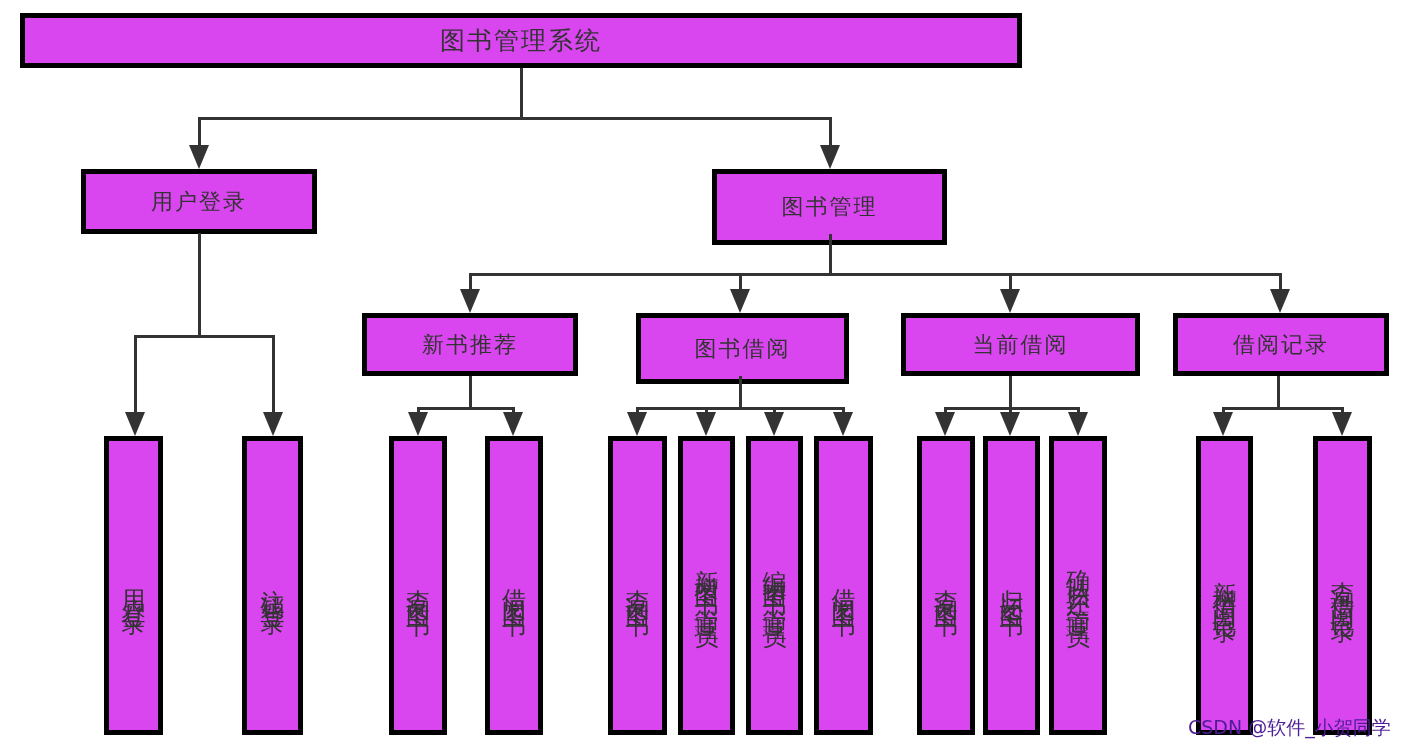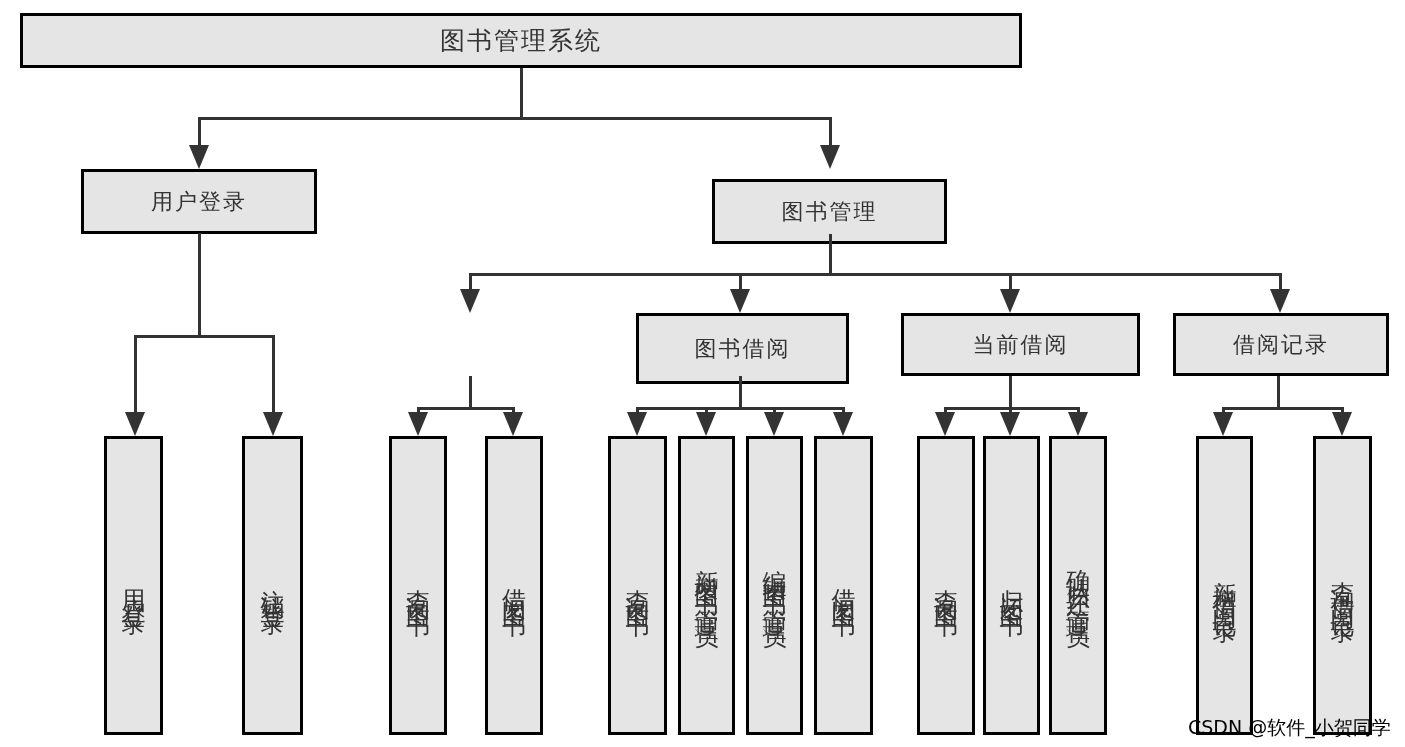--- a/index.html
+++ b/index.html
@@ -9,22 +9,22 @@
     width: 1405px;
     height: 747px;
     background: #ffffff;
     overflow: hidden;
     font-family: "DejaVu Sans", "Liberation Sans", sans-serif;
     color: #333333;
   }
   
   .box {
     position: absolute;
-    border: 3px solid #000000;
-    background: #e5e5e5;
+    border: 5px solid #000000;
+    background: #d946ef;
     display: flex;
     align-items: center;
     justify-content: center;
   }
   .hbox { font-size: 22px; letter-spacing: 2px; }
   .titlebox { font-size: 25px; letter-spacing: 2px; }
   .vbox span {
     writing-mode: vertical-rl;
     text-orientation: mixed;
     font-size: 24px;
@@ -40,21 +40,21 @@
     width: 0; height: 0;
     border-left: 10px solid transparent;
     border-right: 10px solid transparent;
     border-top: 24px solid #333333;
   }
   .watermark {
     position: absolute;
     left: 1188px;
     top: 715px;
     font-size: 19px;
-    color: #000000;
+    color: #4c1d95;
     z-index: 6;
     white-space: nowrap;
   }
 </style>
 </head>
 <body>
 
 <div class="stage">
 
   <div class="box titlebox" style="left:20px;top:13px;width:1002px;height:55px;">
@@ -64,21 +64,21 @@
   <div class="vl" style="left:520px;top:68px;height:50px;"></div>
   <div class="hl" style="left:198px;top:117px;width:634px;"></div>
   <div class="vl" style="left:198px;top:117px;height:32px;"></div>
   <div class="ah" style="left:189px;top:145px;"></div>
   <div class="vl" style="left:829px;top:117px;height:32px;"></div>
   <div class="ah" style="left:820px;top:145px;"></div>
 
   <div class="box hbox" style="left:81px;top:169px;width:236px;height:65px;">
     <span>用户登录</span>
   </div>
-  <div class="box hbox" style="left:712px;top:169px;width:235px;height:65px;margin-top:10px;">
+  <div class="box hbox" style="left:712px;top:169px;width:235px;height:76px;">
     <span>图书管理</span>
   </div>
 
   <div class="vl" style="left:198px;top:233px;height:104px;"></div>
   <div class="hl" style="left:134px;top:335px;width:141px;"></div>
   <div class="vl" style="left:134px;top:335px;height:80px;"></div>
   <div class="ah" style="left:125px;top:412px;"></div>
   <div class="vl" style="left:272px;top:335px;height:80px;"></div>
   <div class="ah" style="left:263px;top:412px;"></div>
 
@@ -86,20 +86,23 @@
   <div class="hl" style="left:469px;top:273px;width:813px;"></div>
   <div class="vl" style="left:469px;top:273px;height:20px;"></div>
   <div class="ah" style="left:460px;top:289px;"></div>
   <div class="vl" style="left:739px;top:273px;height:20px;"></div>
   <div class="ah" style="left:730px;top:289px;"></div>
   <div class="vl" style="left:1009px;top:273px;height:20px;"></div>
   <div class="ah" style="left:1000px;top:289px;"></div>
   <div class="vl" style="left:1279px;top:273px;height:20px;"></div>
   <div class="ah" style="left:1270px;top:289px;"></div>
 
+  <div class="box hbox" style="left:362px;top:313px;width:216px;height:63px;">
+    <span>新书推荐</span>
+  </div>
   <div class="box hbox" style="left:636px;top:313px;width:213px;height:71px;">
     <span>图书借阅</span>
   </div>
   <div class="box hbox" style="left:901px;top:313px;width:239px;height:63px;">
     <span>当前借阅</span>
   </div>
   <div class="box hbox" style="left:1173px;top:313px;width:216px;height:63px;">
     <span>借阅记录</span>
   </div>
 

